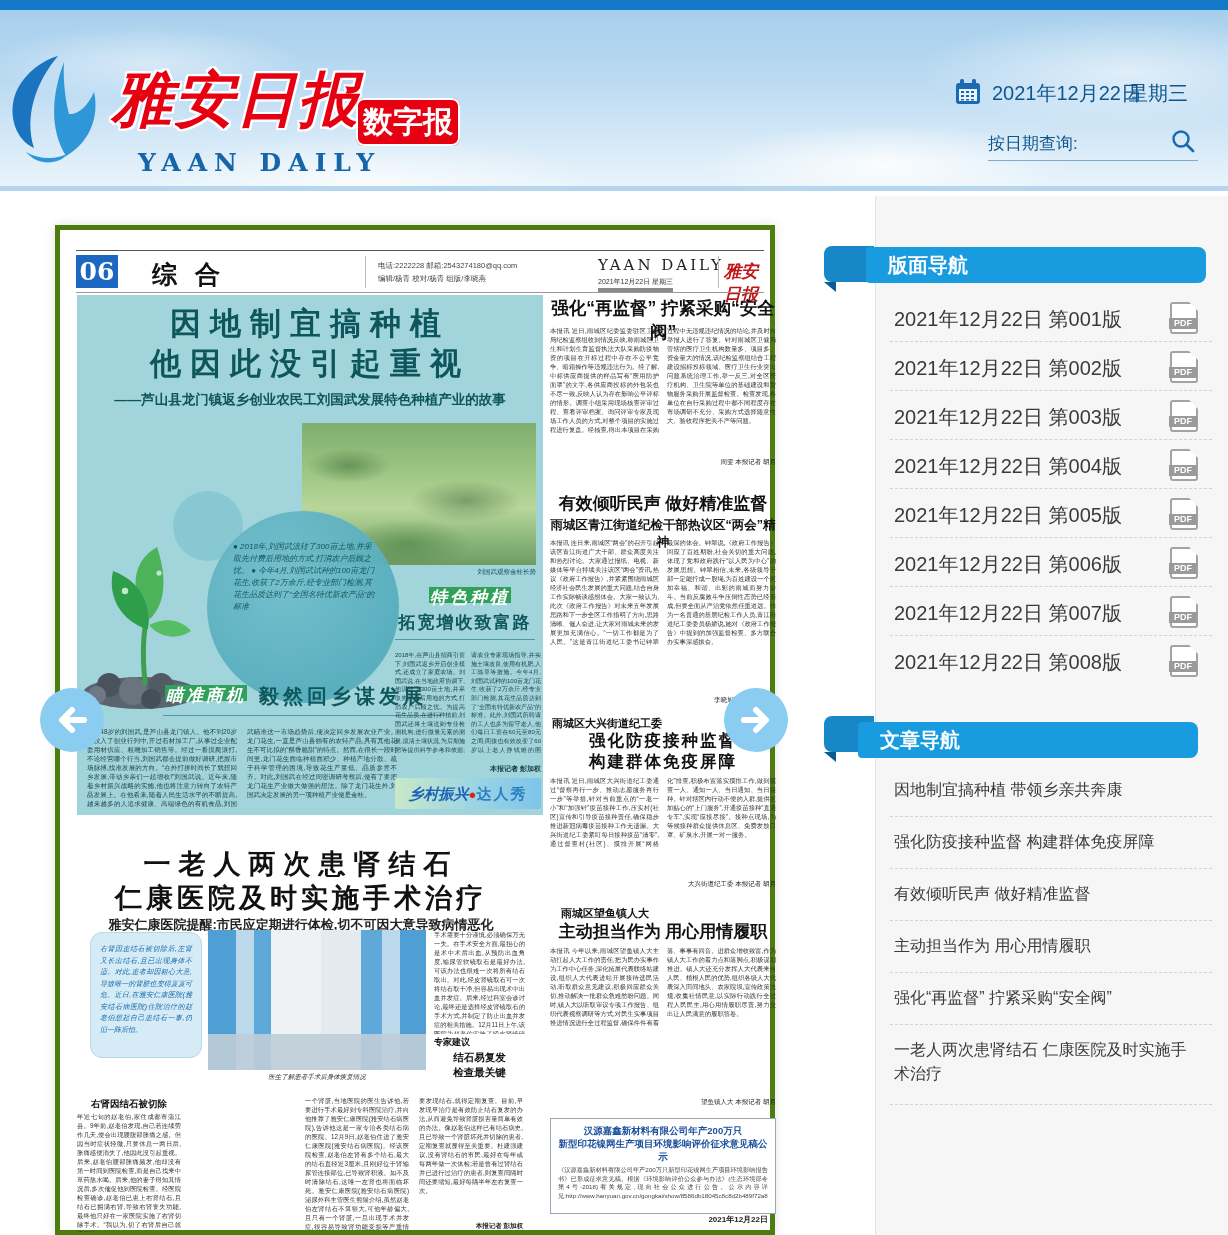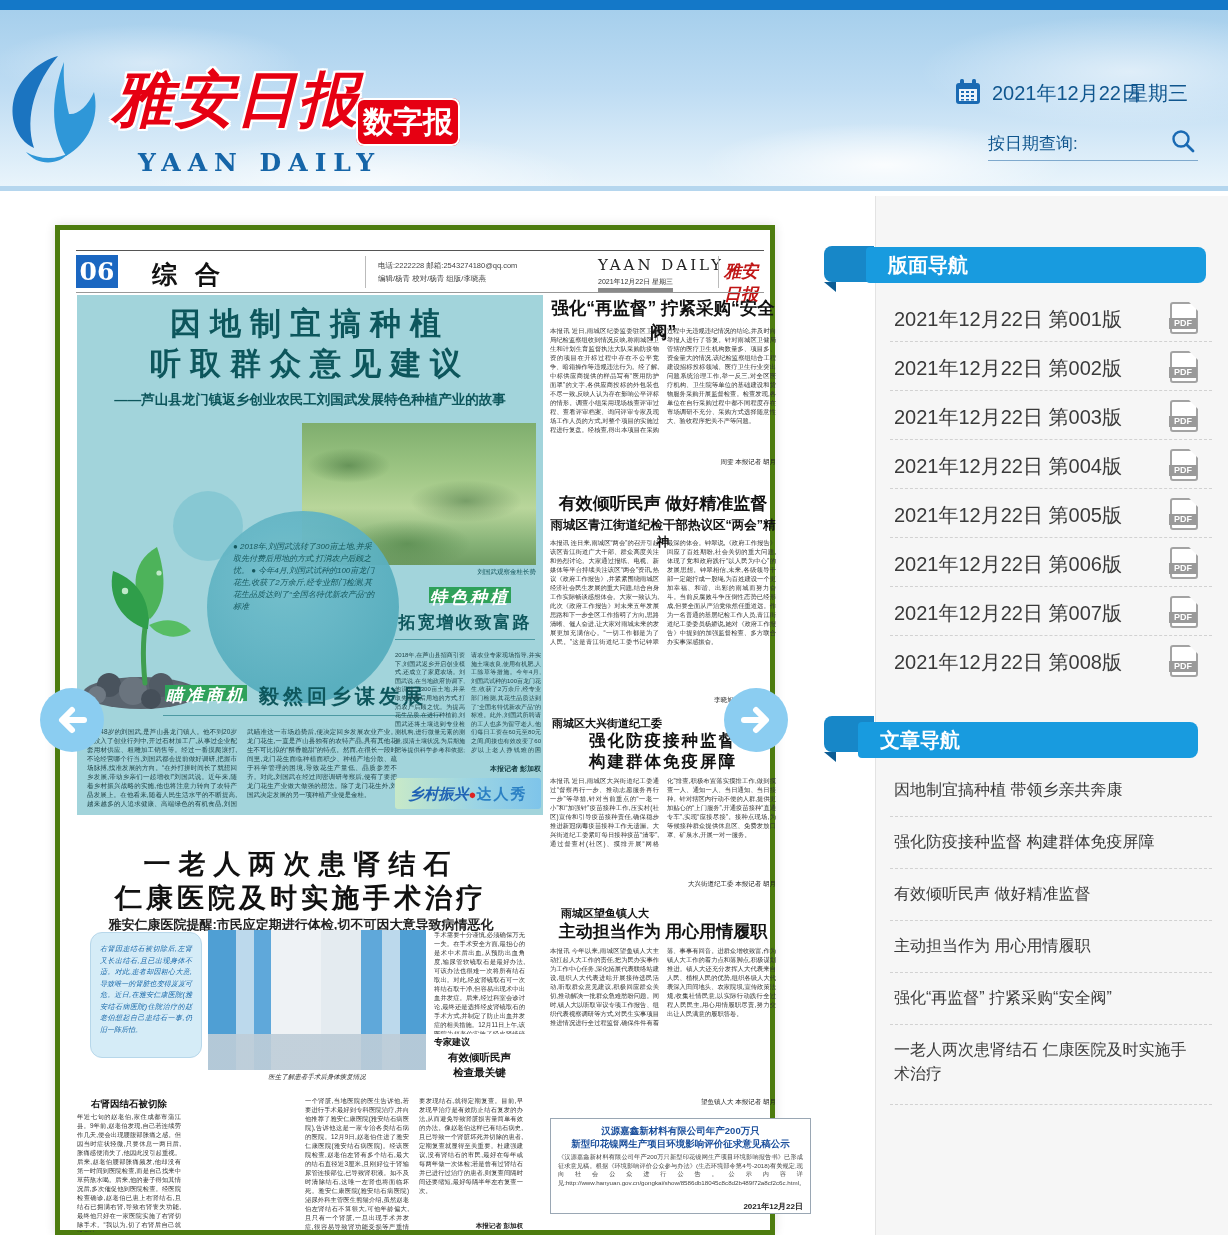--- a/index.html
+++ b/index.html
@@ -104,21 +104,21 @@
   .vbanner .vb1{font-size:15px;font-weight:bold;font-style:italic;color:#1f63b5;}
   .vbanner .vbdot{font-size:13px;color:#d22;}
   .vbanner .vb2{font-size:15px;font-weight:bold;color:#2b80c4;letter-spacing:2px;}
 
   
   .rc-title{left:490px;width:226px;text-align:center;font-weight:bold;color:#111;}
   .rc-body{left:490px;width:226px;column-count:2;column-gap:8px;font-size:6.3px;line-height:9px;
     color:#333;text-align:justify;overflow:hidden;}
   .rc-by{left:490px;width:226px;text-align:right;font-size:6.5px;color:#222;}
   .rc-kicker{left:492px;font-size:11px;font-weight:bold;color:#111;}
-  .notice{left:490px;top:888px;width:261px;height:96px;border:1px solid #9aa7b4;box-sizing:border-box;
+  .notice{left:490px;top:888px;width:226px;height:96px;border:1px solid #9aa7b4;box-sizing:border-box;
     background:#fff;padding:5px 7px;}
   .notice .nt{text-align:center;font-size:9.5px;font-weight:bold;color:#1b4f9c;line-height:13px;}
   .notice .nb{margin-top:3px;font-size:6.2px;line-height:8.6px;color:#444;text-align:justify;height:48px;overflow:hidden;}
   .notice .nd{text-align:right;font-size:8px;font-weight:bold;color:#222;}
 
   
   .h-t1{left:17px;top:616px;width:448px;text-align:center;font-size:27px;font-weight:bold;color:#111;letter-spacing:8px;}
   .h-t2{left:17px;top:650px;width:448px;text-align:center;font-size:27px;font-weight:bold;color:#111;letter-spacing:4px;}
   .h-sub{left:17px;top:686px;width:448px;text-align:center;font-size:13px;font-weight:bold;color:#222;}
   .h-quote{left:30px;top:702px;width:112px;height:126px;background:#d5ecf7;border:1px solid #b7d7ea;
@@ -303,21 +303,21 @@
       <div>编辑/杨青  校对/杨青  组版/李晓燕</div>
     </div>
     <div class="abs mast-en">YAAN  DAILY</div>
     <div class="abs mast-date">2021年12月22日  星期三</div>
     <div class="abs mastdiv2"></div>
     <div class="abs mast-logo">雅安日报</div>
     <div class="abs mast-botline"></div>
 
     <div class="abs lead">
       <div class="abs lead-t1">因地制宜搞种植</div>
-      <div class="abs lead-t2">听取群众意见建议</div>
+      <div class="abs lead-t2">他因此没引起重视</div>
       <div class="abs lead-sub">——芦山县龙门镇返乡创业农民工刘国武发展特色种植产业的故事</div>
       <div class="abs lead-photo"></div>
       <div class="abs lead-cap">刘国武观察金桂长势</div>
 
       <div class="abs circle-small"></div>
       <div class="abs circle-big">
         <div class="abs circle-text">● 2018年,刘国武流转了300亩土地,并采取先付费后用地的方式,打消农户后顾之忧。  ● 今年4月,刘国武试种的100亩龙门花生,收获了2万余斤,经专业部门检测,其花生品质达到了“全国名特优新农产品”的标准</div>
       </div>
 
       <div class="abs" style="left:-8px;top:238px;width:150px;height:180px;">
@@ -382,21 +382,21 @@
 
     <div class="abs h-t1">一老人两次患肾结石</div>
     <div class="abs h-t2">仁康医院及时实施手术治疗</div>
     <div class="abs h-sub">雅安仁康医院提醒:市民应定期进行体检,切不可因大意导致病情恶化</div>
     <div class="abs h-quote">右肾因患结石被切除后,左肾又长出结石,且已出现身体不适。对此,患者却因粗心大意,导致唯一的肾脏也变得岌岌可危。近日,在雅安仁康医院(雅安结石病医院)住院治疗的赵老伯想起自己患结石一事,仍旧一阵后怕。</div>
     <div class="abs h-photo"></div>
     <div class="abs h-cap">医生了解患者手术后身体恢复情况</div>
     <div class="abs h-mini">手术需要十分谨慎,必须确保万无一失。在手术安全方面,最担心的是术中术后出血,从预防出血角度,输尿管软镜取石是最好办法,可该办法也很难一次将所有结石取出。对此,经皮肾镜取石可一次将结石取干净,但容易出现术中出血并发症。后来,经过科室会诊讨论,最终还是选择经皮肾镜取石的手术方式,并制定了防止出血并发症的相关措施。12月11日上午,该医院为赵老伯实施了经皮肾镜碎石取石手术,仅用40分钟时间,就将其左肾结石完全清除,术中术后均没有发生出血情况。目前赵老伯恢复情况良好,近日便能出院回家。</div>
     <div class="abs h-exp">专家建议</div>
     <div class="abs h-exp2">
-      <div>有效倾听民声</div>
+      <div>结石易复发</div>
       <div>检查最关键</div>
     </div>
 
     <div class="abs h-col" style="left:17px;">
       <div class="h-colhdr">右肾因结石被切除</div>
       <span>年近七旬的赵老伯,家住成都市蒲江县。9年前,赵老伯发现,自己若连续劳作几天,便会出现腰腹部胀痛之感。但因当时症状轻微,只要休息一两日后,胀痛感便消失了,他因此没引起重视。后来,赵老伯腰部胀痛频发,他却没有第一时间到医院检查,而是自己找来中草药熬水喝。后来,他的妻子得知其情况后,多次催促他到医院检查。经医院检查确诊,赵老伯已患上右肾结石,且结石已拥满右肾,导致右肾丧失功能,最终他只好在一家医院实施了右肾切除手术。“我以为,切了右肾后自己就没有结</span>
     </div>
     <div class="abs h-col" style="left:245px;">
       <span>一个肾脏,当地医院的医生告诉他,若要进行手术最好到专科医院治疗,并向他推荐了雅安仁康医院(雅安结石病医院),告诉他这是一家专治各类结石病的医院。12月9日,赵老伯住进了雅安仁康医院(雅安结石病医院)。经该医院检查,赵老伯左肾有多个结石,最大的结石直径近3厘米,且刚好位于肾输尿管连接部位,已导致肾积液。如不及时清除结石,这唯一左肾也将面临坏死。雅安仁康医院(雅安结石病医院)泌尿外科主管医生熊猫介绍,虽然赵老伯左肾结石不算很大,可他年龄偏大,且只有一个肾脏,一旦出现手术并发症,很容易导致肾功能受损等严重情况。因此,</span>
     </div>

